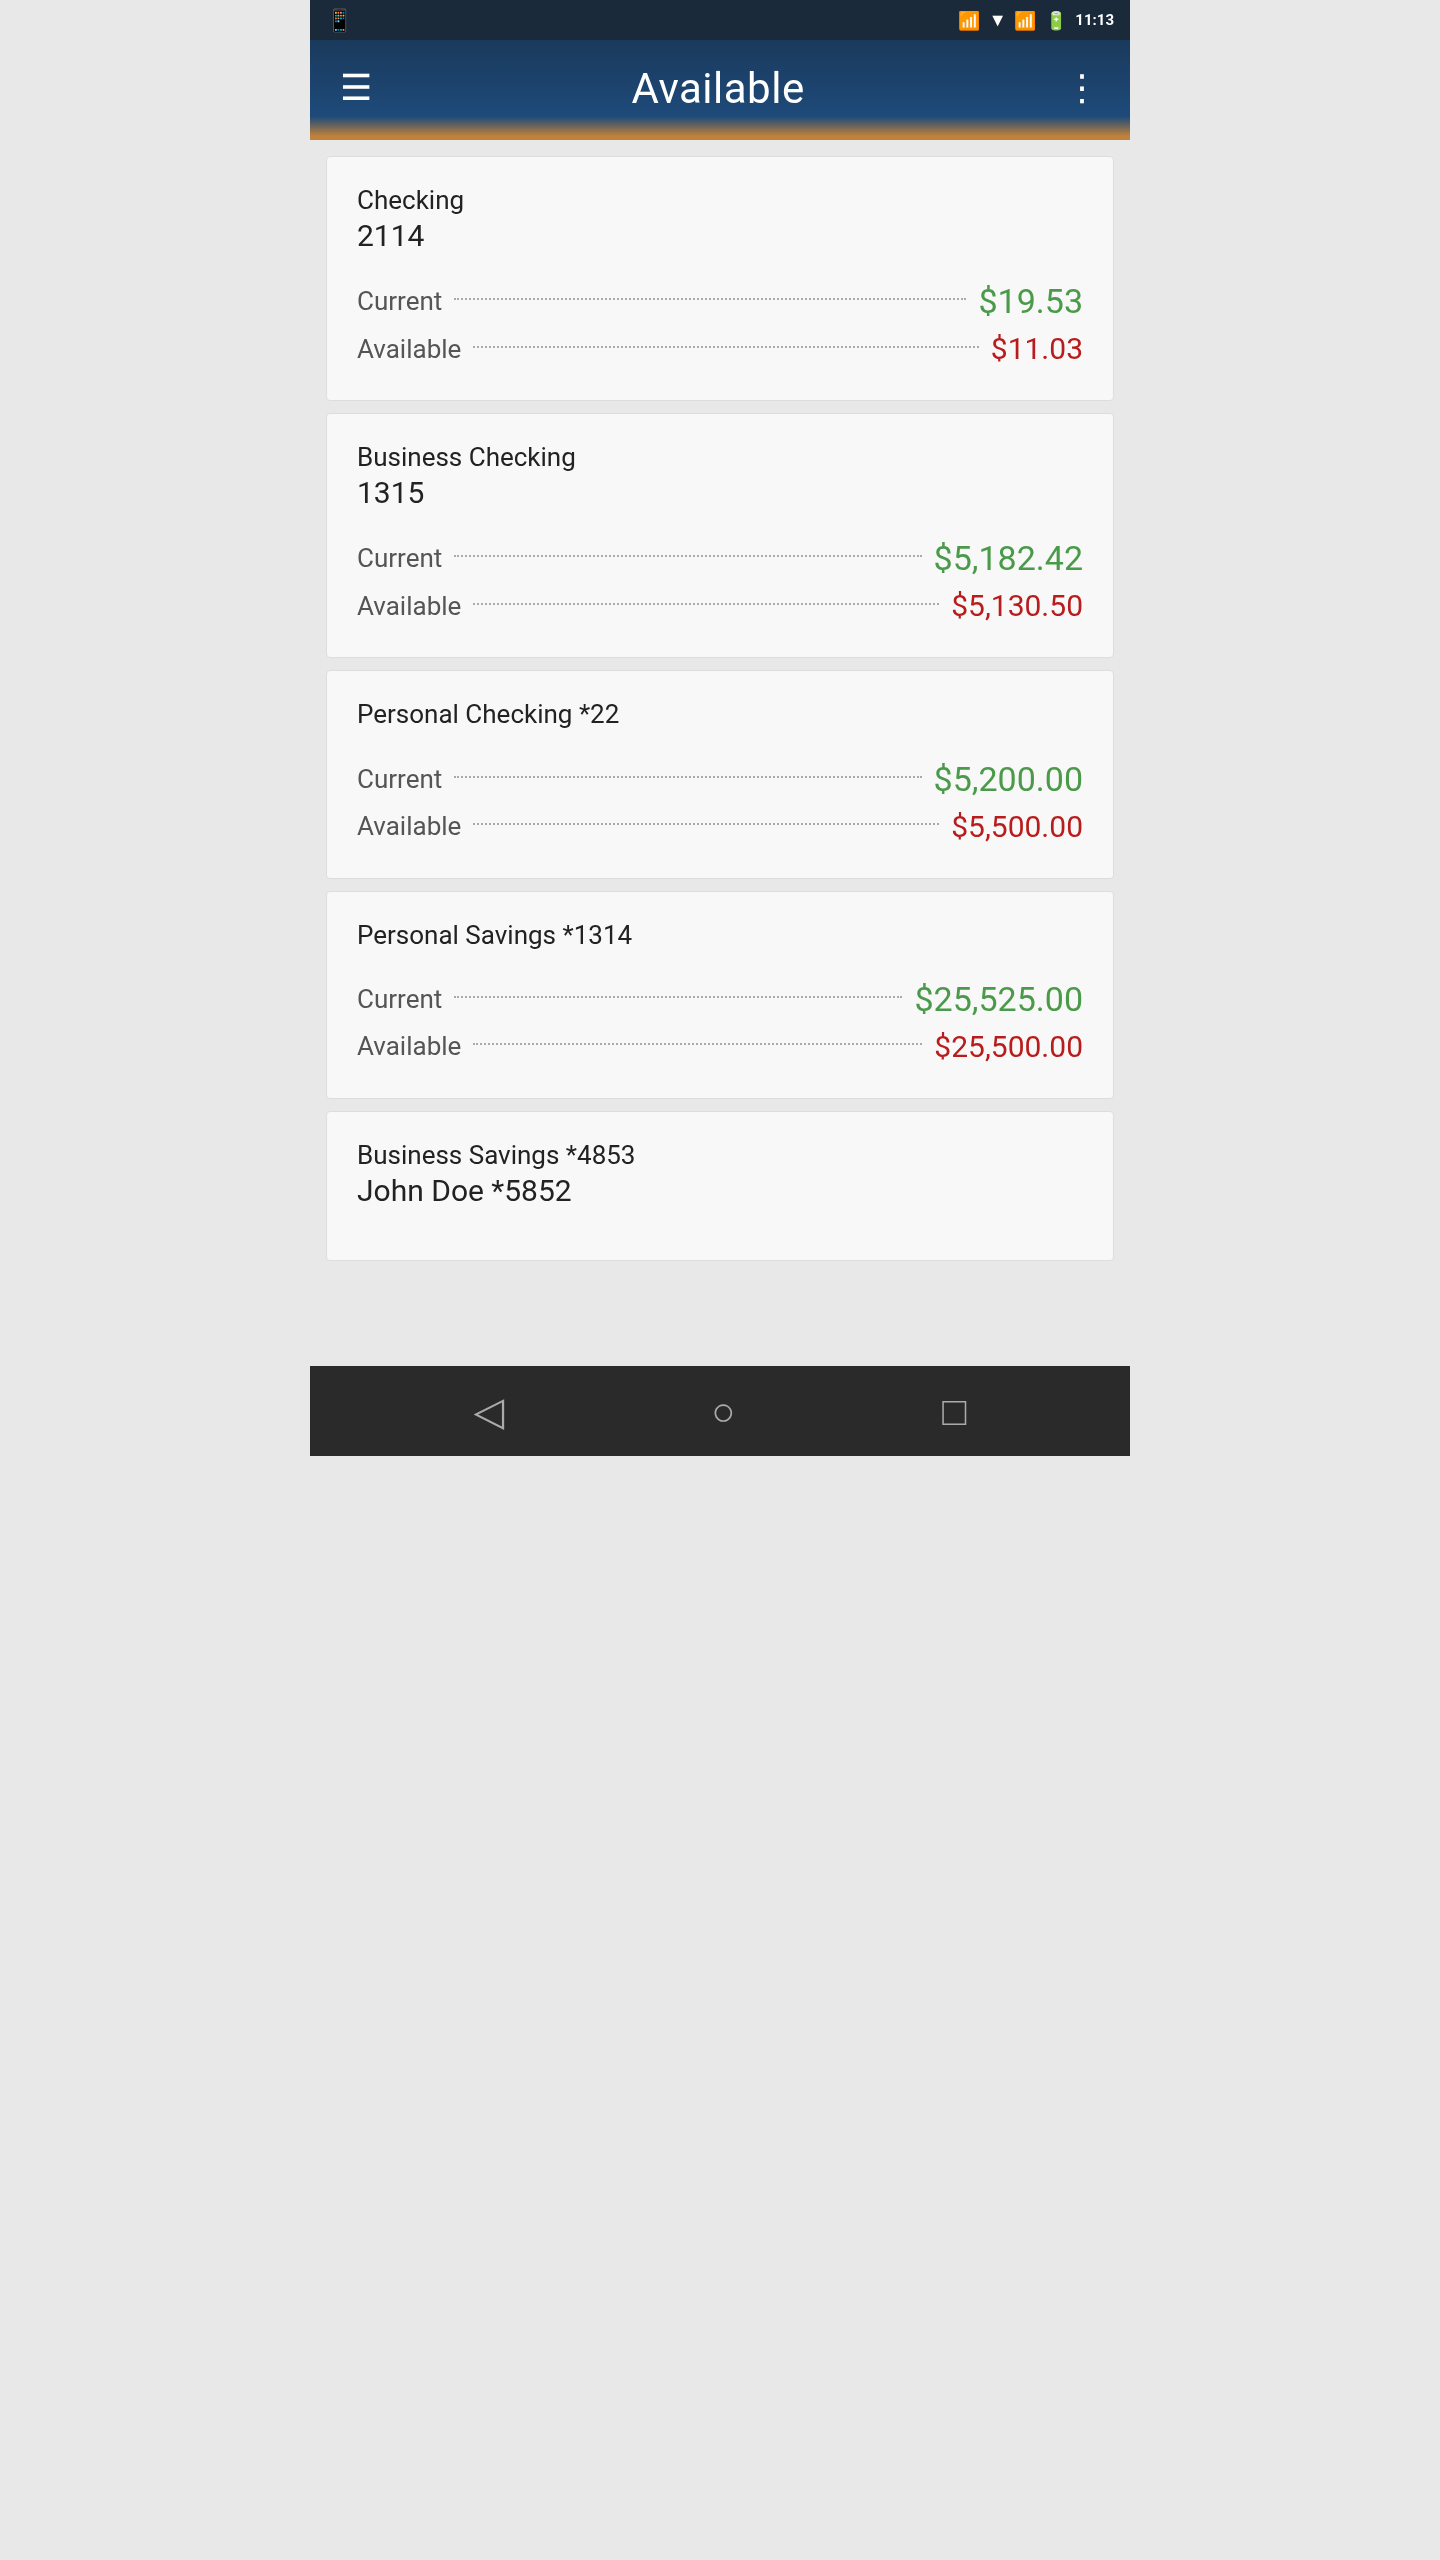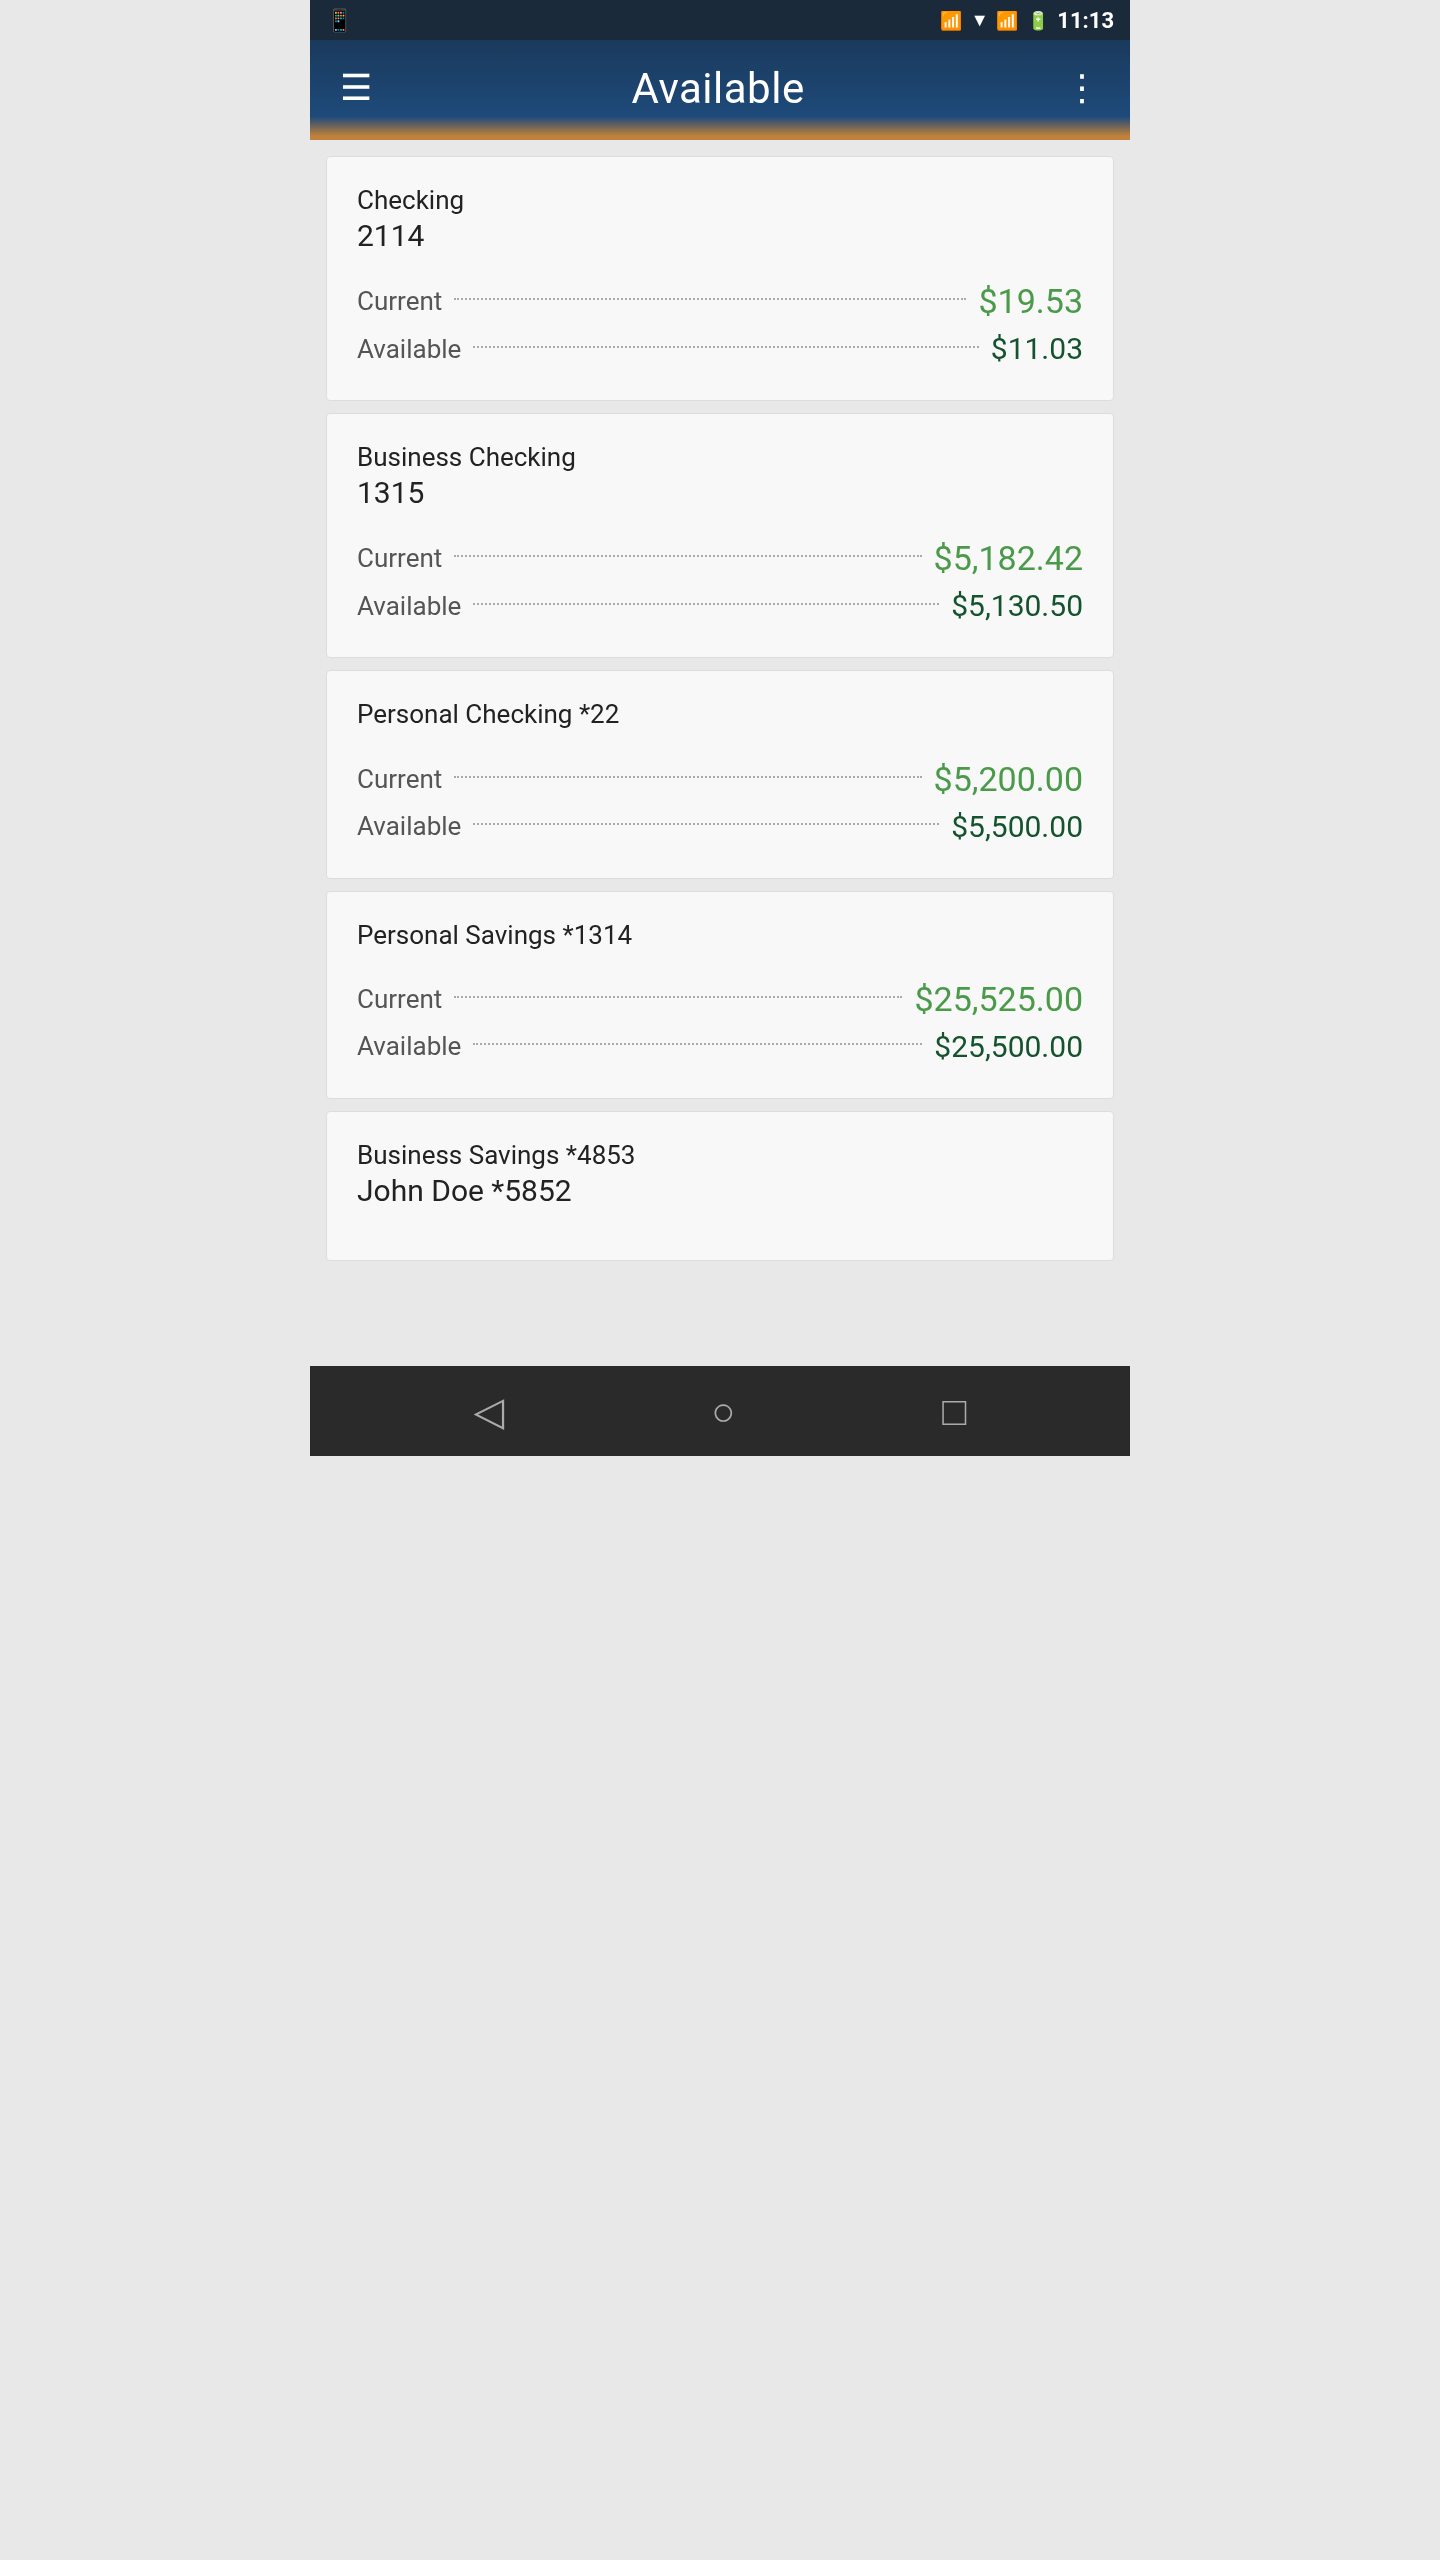--- a/index.html
+++ b/index.html
@@ -129,21 +129,21 @@
     }
 
     .account-amount-green {
       font-size: 34px;
       color: #4a9a4a;
       font-weight: 400;
     }
 
     .account-amount-dark {
       font-size: 30px;
-      color: #14532d;
+      color: #b91c1c;
       font-weight: 400;
     }
 
     
     .bottom-nav {
       background-color: #2a2a2a;
       height: 90px;
       display: flex;
       align-items: center;
       justify-content: space-around;
@@ -161,21 +161,21 @@
 
 <div class="status-bar">
   <div class="status-bar-left">
     <span>📱</span>
   </div>
   <div class="status-bar-right">
     <span style="font-size:18px;">📶</span>
     <span style="font-size:18px;">▼</span>
     <span style="font-size:18px;">📶</span>
     <span style="font-size:18px;">🔋</span>
-    <span style="font-size:22px; font-weight:bold;">11:13</span>
+    <span style="font-size:15px; font-weight:bold;">11:13</span>
   </div>
 </div>
 
 <div class="app-header">
   <span class="hamburger-icon">☰</span>
   <span class="header-title">Available</span>
   <span class="more-icon">⋮</span>
 </div>
 
 <div class="content-area">

